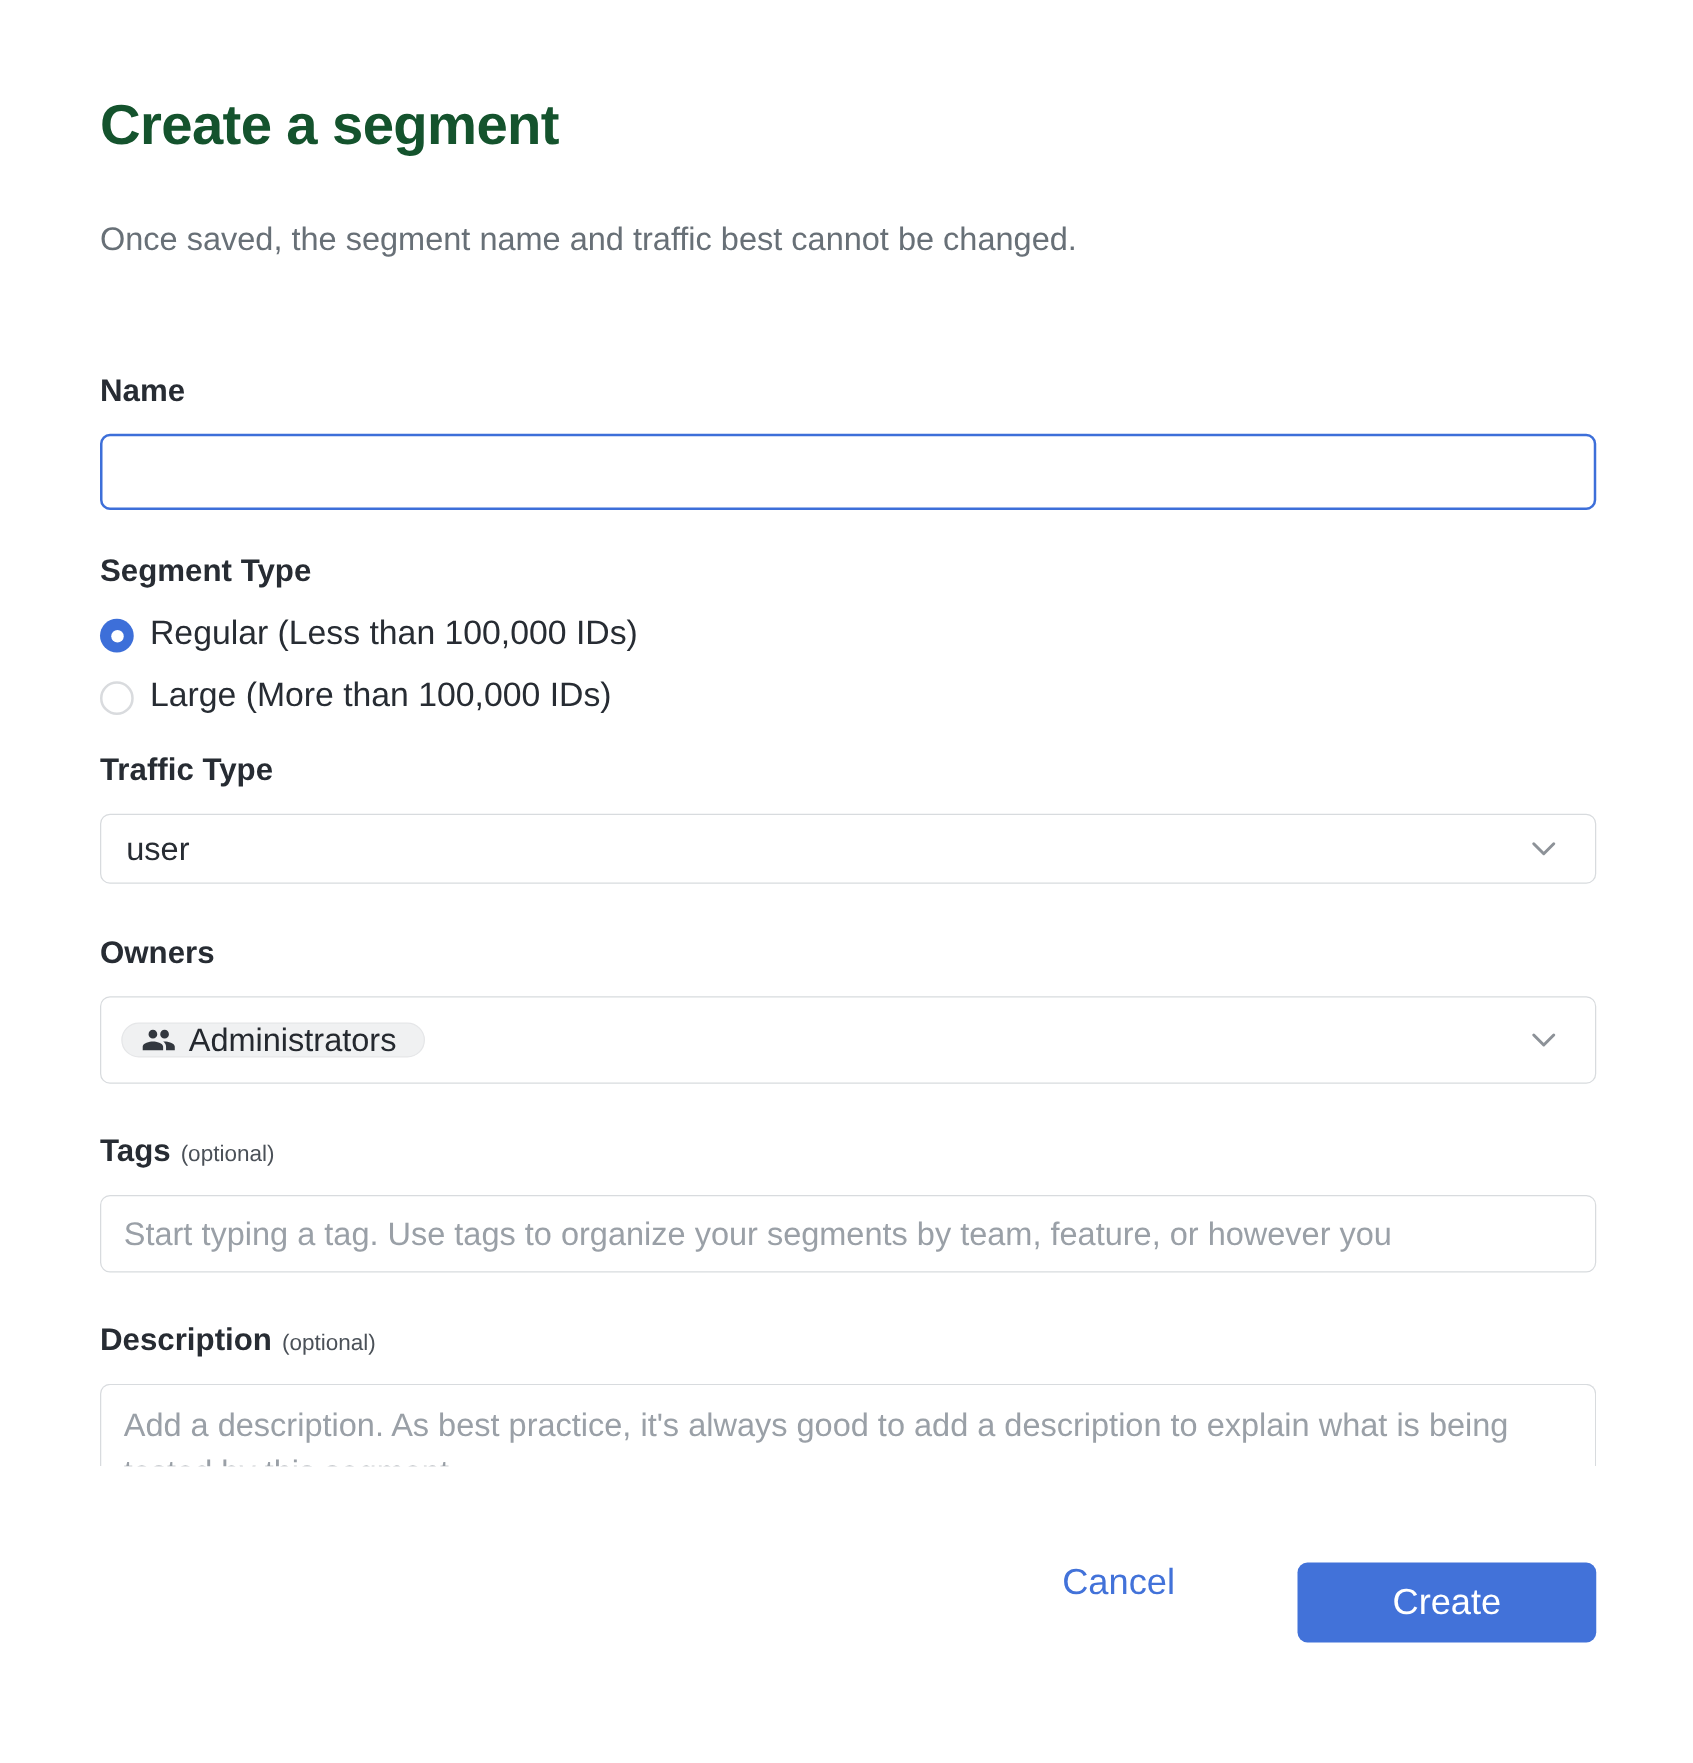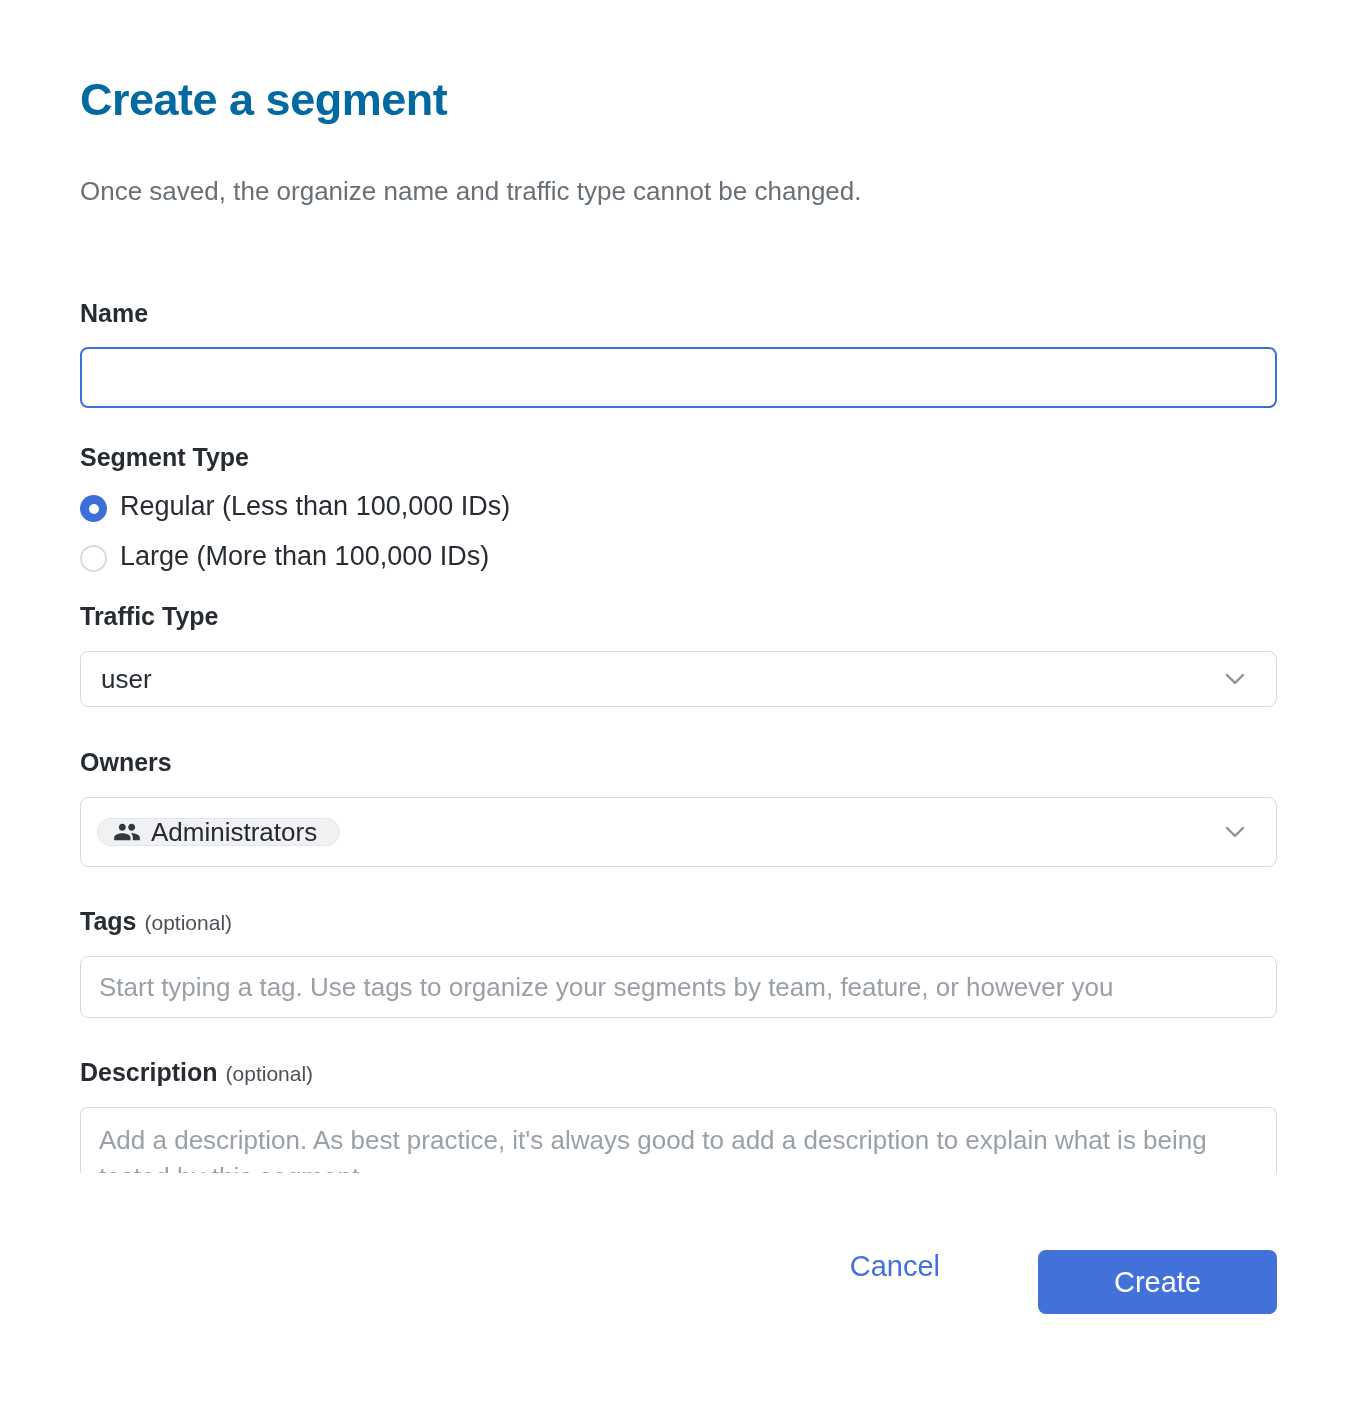--- a/index.html
+++ b/index.html
@@ -12,35 +12,35 @@
     color: #25292f;
     overflow: hidden;
   }
   .page { padding: 74px 77px 0 80px; }
 
   h1.title {
     margin: 0;
     font-size: 45px;
     font-weight: 700;
     letter-spacing: -0.5px;
-    color: #0369a1;
+    color: #14532d;
   }
   .subtitle {
     margin: 50px 0 0 0;
     font-size: 26px;
     color: #687077;
   }
 
   .lbl {
     font-size: 25px;
     font-weight: 700;
     color: #272c33;
   }
   .opt-note {
-    font-size: 21px;
+    font-size: 18px;
     font-weight: 400;
     color: #4b5158;
     margin-left: 8px;
   }
 
   
   .field-name { margin-top: 92px; }
   .text-input {
     display: block;
     width: 1197px;
@@ -184,21 +184,21 @@
     cursor: pointer;
     margin-left: 14px;
   }
 </style>
 </head>
 <body>
 
 <div class="page">
 
   <h1 class="title">Create a segment</h1>
-  <p class="subtitle">Once saved, the organize name and traffic type cannot be changed.</p>
+  <p class="subtitle">Once saved, the segment name and traffic best cannot be changed.</p>
 
   <div class="field field-name">
     <div class="lbl">Name</div>
     <input class="text-input focused" type="text" value="" style="">
   </div>
 
   <div class="field field-segtype">
     <div class="lbl">Segment Type</div>
 
     <div class="radio-row">

